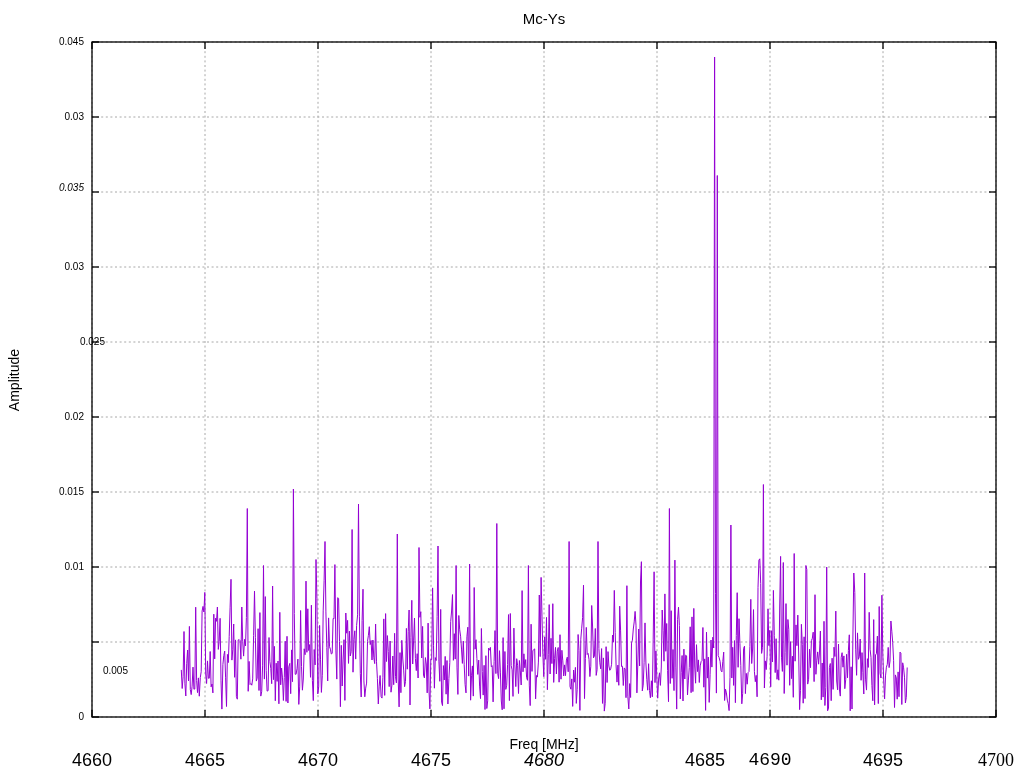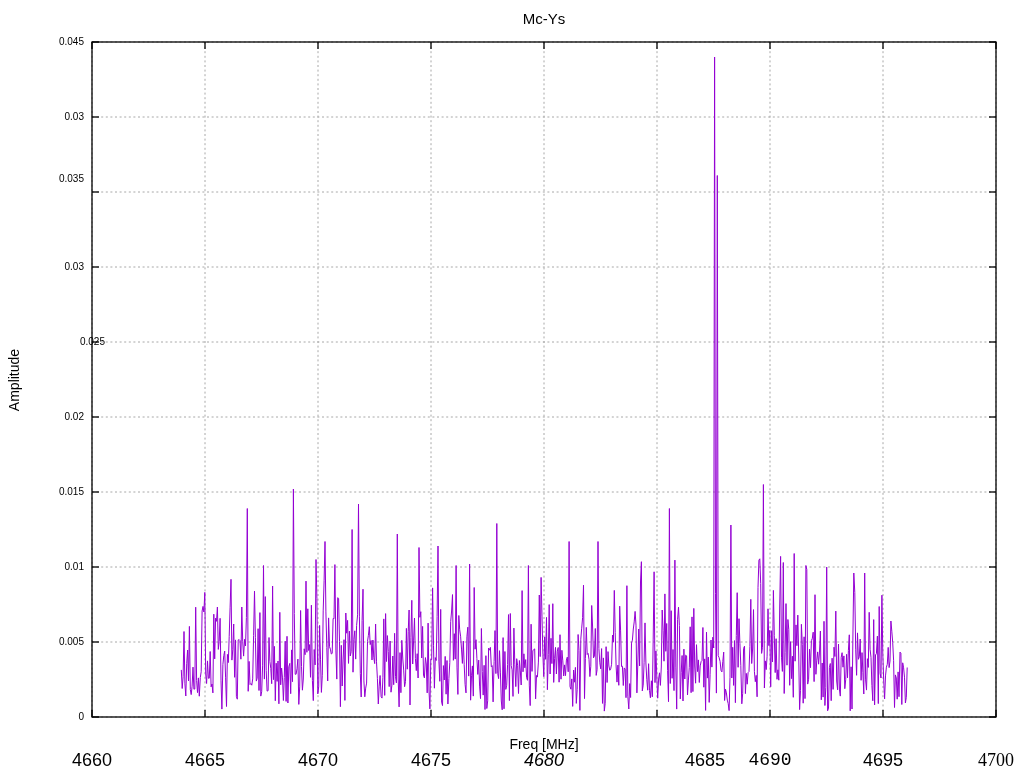--- a/index.html
+++ b/index.html
@@ -87,23 +87,23 @@
       <div class="xtick" style="left: 318px;">4670</div>
       <div class="xtick" style="left: 431px;">4675</div>
       <div class="xtick" style="left: 544px; font-style: italic;">4680</div>
       <div class="xtick" style="left: 657px; margin-left: 48px;">4685</div>
       <div class="xtick" style="left: 770px; font-family: Liberation Mono, monospace;">4690</div>
       <div class="xtick" style="left: 883px;">4695</div>
       <div class="xtick" style="left: 996px; font-family: Liberation Serif, serif;">4700</div>
     </div>
   <div id="yticks">
       <div class="ytick" style="top: 709px;">0</div>
-      <div class="ytick" style="top: 634px;">0.005</div>
+      <div class="ytick" style="top: 663px; padding-left: 44px;">0.005</div>
       <div class="ytick" style="top: 559px;">0.01</div>
       <div class="ytick" style="top: 484px;">0.015</div>
       <div class="ytick" style="top: 409px;">0.02</div>
       <div class="ytick" style="top: 334px; margin-left: 21px;">0.025</div>
       <div class="ytick" style="top: 259px;">0.03</div>
-      <div class="ytick" style="top: 171px;">0.035</div>
+      <div class="ytick" style="top: 180px; font-style: italic;">0.035</div>
       <div class="ytick" style="top: 109px;">0.03</div>
       <div class="ytick" style="top: 34px;">0.045</div>
     </div>
 </div>
 
 </body></html>

